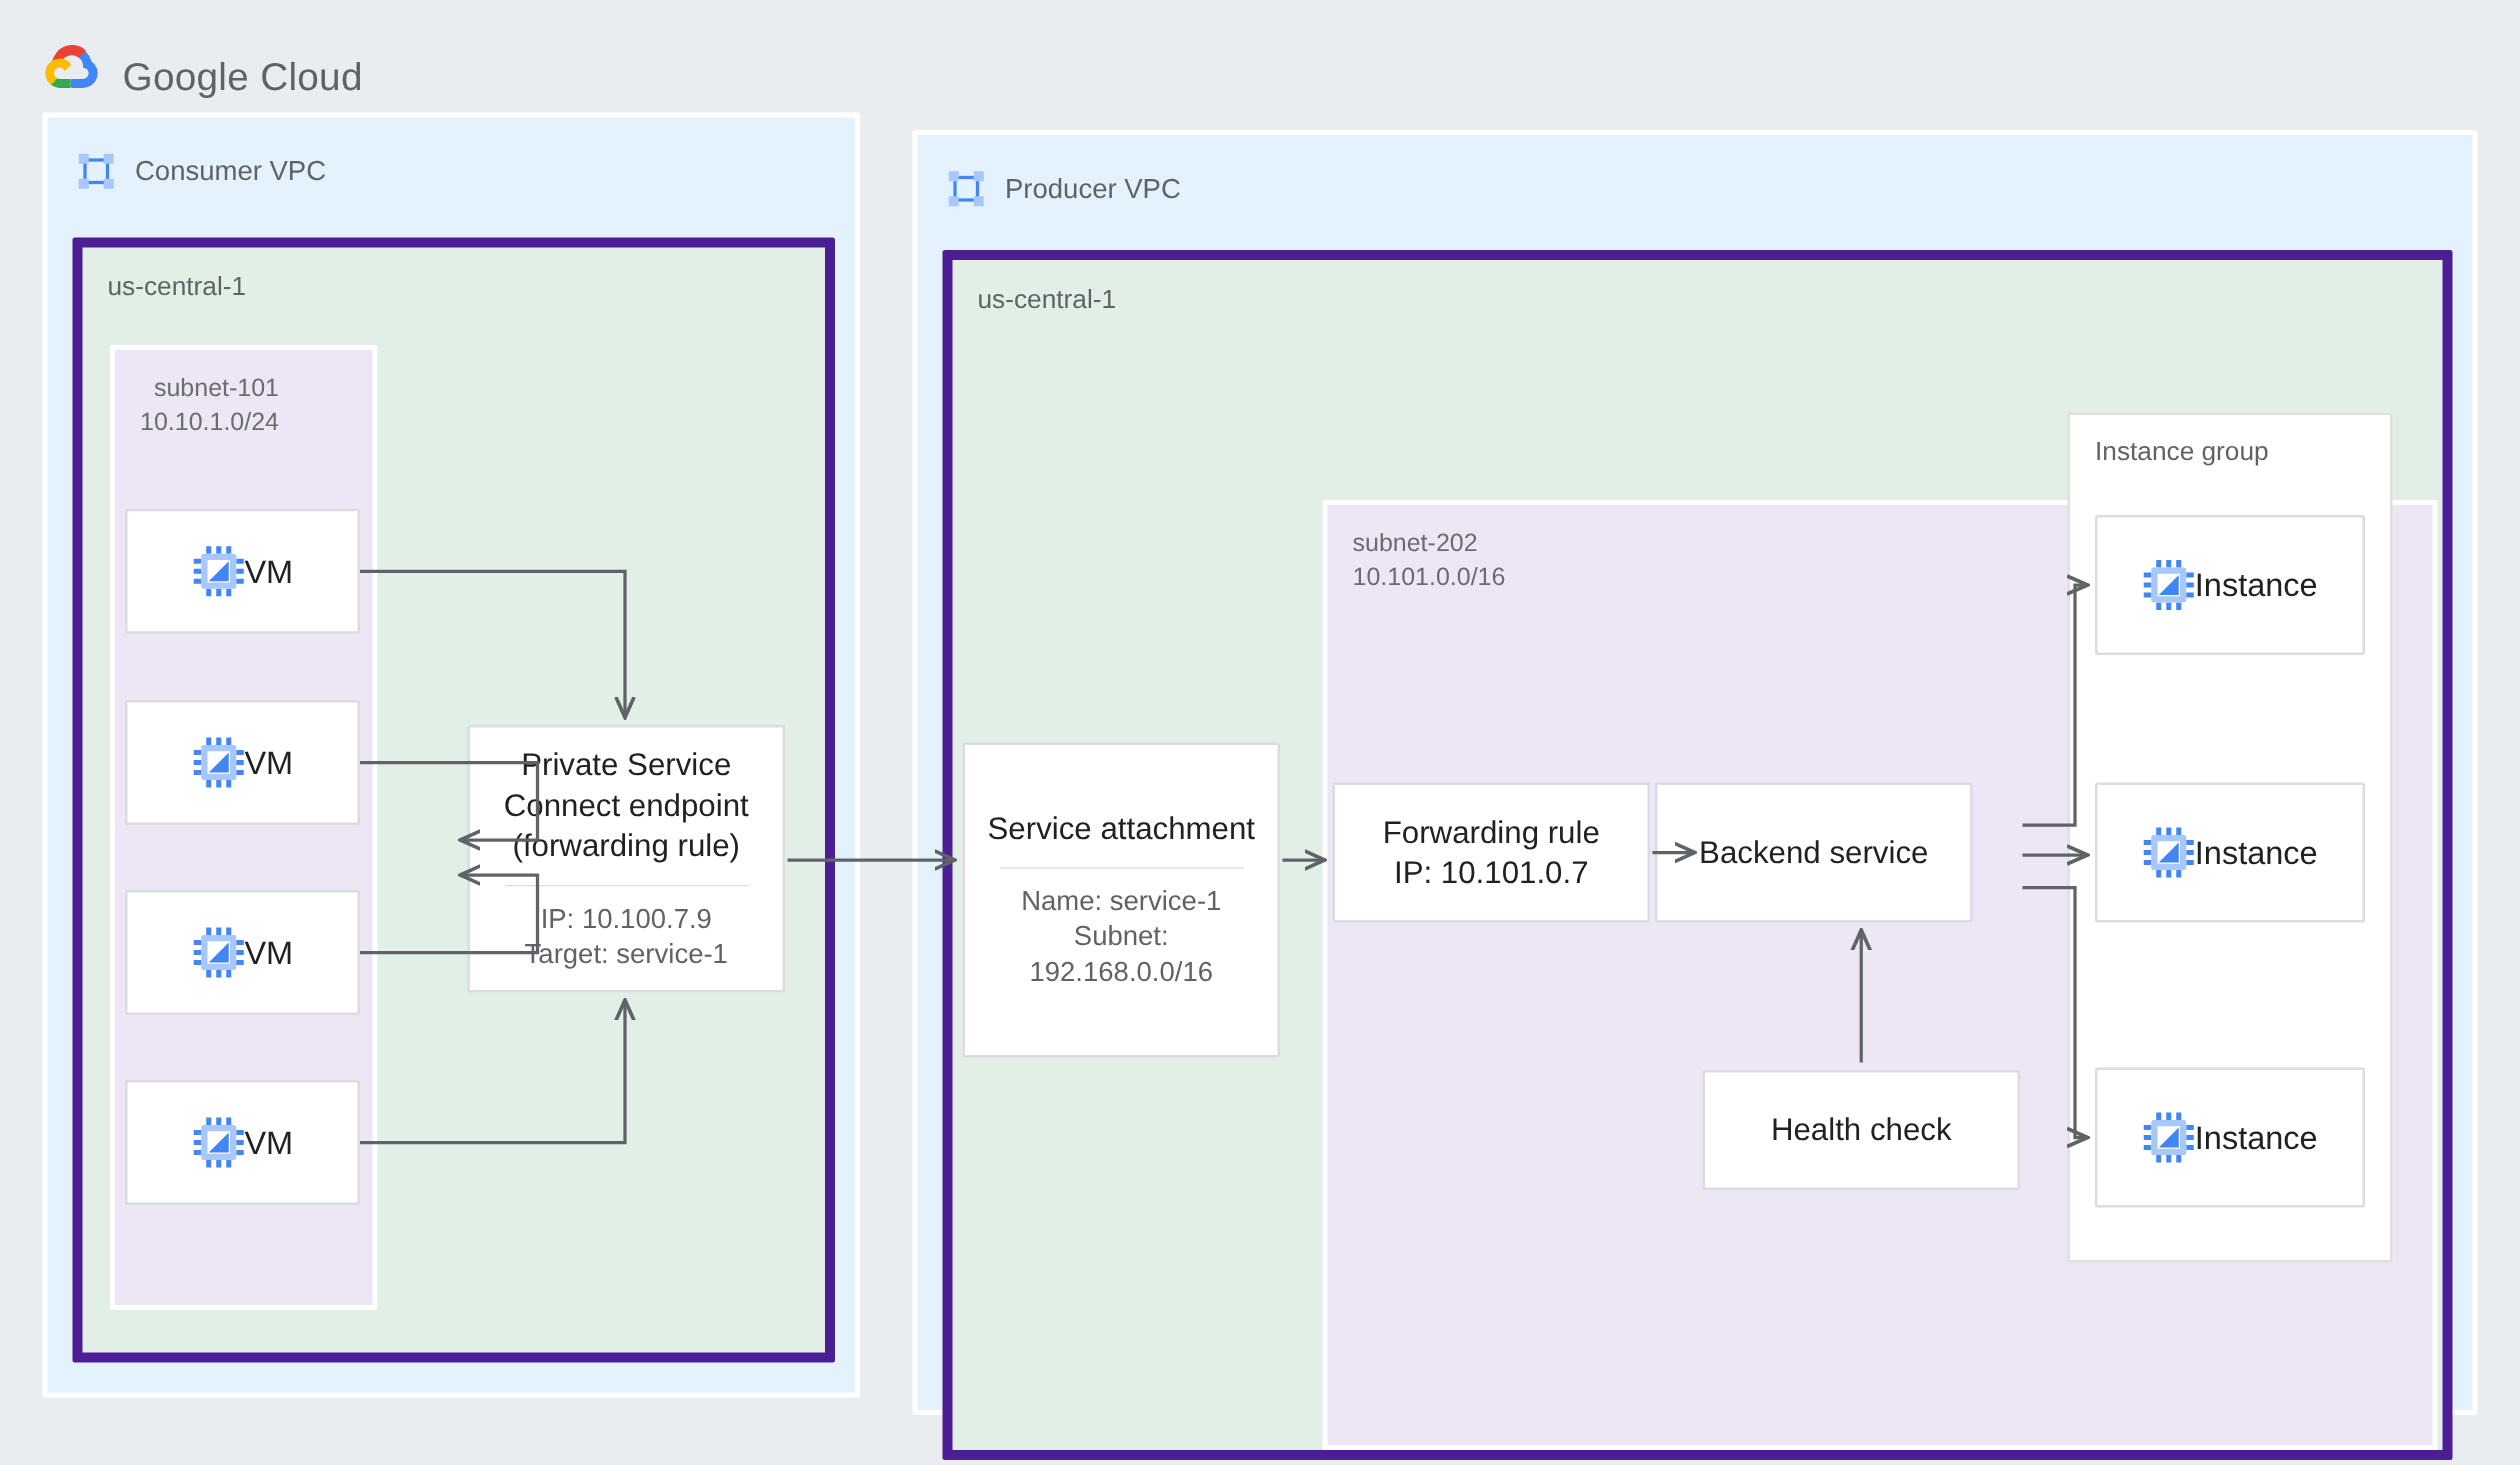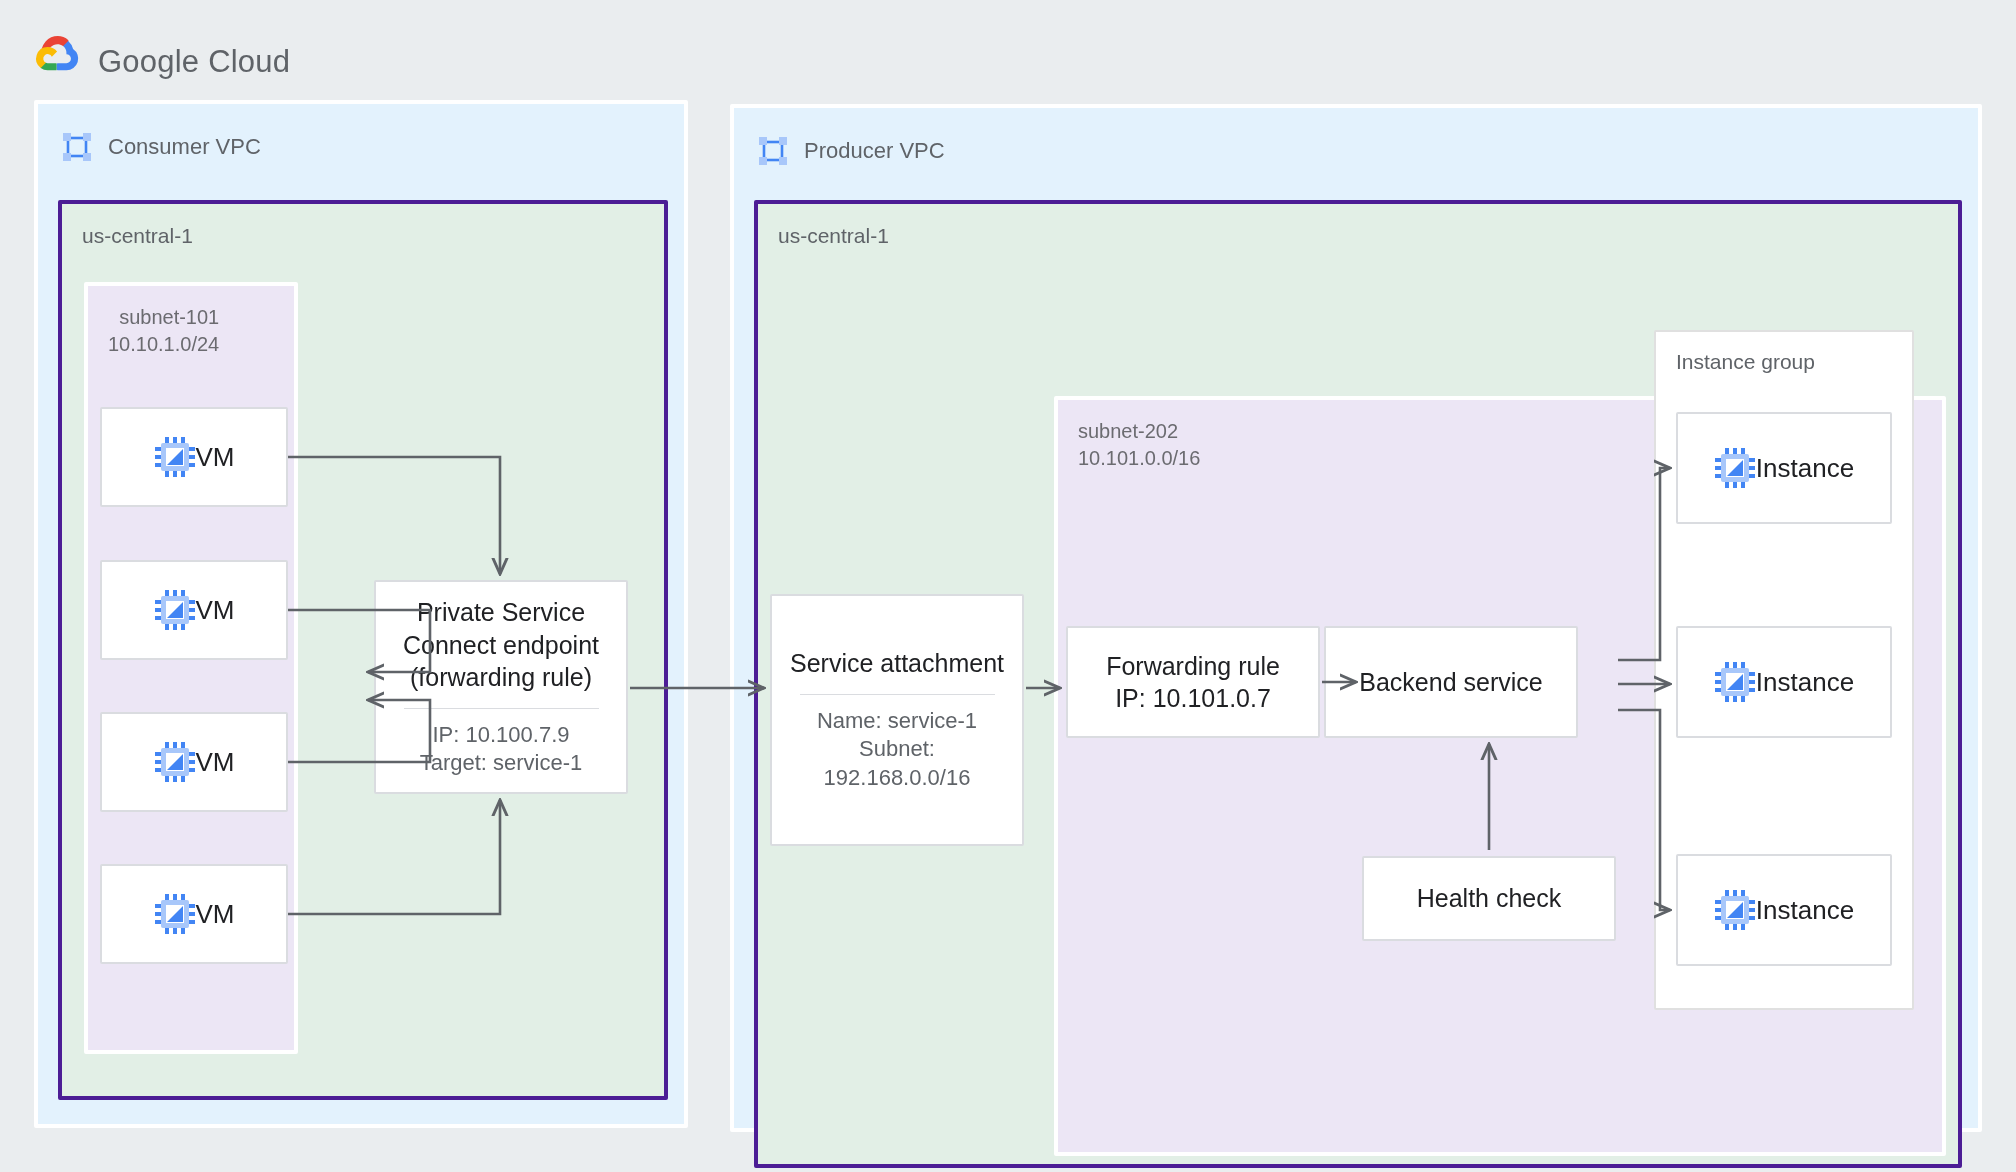--- a/index.html
+++ b/index.html
@@ -20,21 +20,21 @@
 
   
   .vpc {
     position: absolute; background: #e3f2fd; border: 4px solid #ffffff; border-radius: 2px;
   }
   .vpc-head { display: flex; align-items: center; gap: 14px; padding: 26px 0 0 22px; }
   .vpc-title { font-size: 22px; color: #5f6368; white-space: nowrap; }
   .vpc-icon { width: 34px; height: 34px; flex: 0 0 34px; }
 
   .region {
-    position: absolute; background: #e2efe6; border: 4px solid #4c1d95; border-radius: 2px; padding-left: 37px;
+    position: absolute; background: #e2efe6; border: 8px solid #4c1d95; border-radius: 2px; padding-left: 37px;
   }
   .region-label { position: absolute; left: 20px; top: 20px; font-size: 21px; color: #5f6368; white-space: nowrap; }
 
   .subnet {
     position: absolute; background: #ece6f5; border: 4px solid #ffffff; border-radius: 2px;
   }
   .subnet-label { position: absolute; left: 20px; top: 18px; font-size: 20px; color: #6b6b70; line-height: 1.33; white-space: nowrap; }
 
   .igroup {
     position: absolute; background: #ffffff; border: 2px solid #e0e0e0; border-radius: 2px;
@@ -66,21 +66,21 @@
       <svg viewBox="0 0 48 42" width="48" height="42">
         <path d="M30.6 12.3l3.6-3.6.24-1.52C27.87 1.2 17.5 1.86 11.6 8.5a18.9 18.9 0 0 0-4 7.55l1.3-.18 7.2-1.19.56-.57c3.2-3.52 8.6-4 12.3-1.01l1.64.2z" fill="#ea4335"></path>
         <path d="M39.1 15.94a16.2 16.2 0 0 0-4.9-7.9l-5.06 5.06a9 9 0 0 1 3.3 7.14v.9a4.5 4.5 0 0 1 0 9h-9l-.88.92v5.4l.88.85h9a11.7 11.7 0 0 0 6.66-21.37z" fill="#4285f4"></path>
         <path d="M13.6 37.3h8.96v-7.17h-8.96c-.58 0-1.14-.13-1.66-.37l-1.27.36-3.63 3.54-.32 1.22a11.6 11.6 0 0 0 6.88 2.42z" fill="#34a853"></path>
         <path d="M13.6 13.9A11.7 11.7 0 0 0 6.72 34.9l5.2-5.2a4.5 4.5 0 1 1 5.95-5.95l5.2-5.2a11.66 11.66 0 0 0-9.47-4.65z" fill="#fbbc05"></path>
       </svg>
     </span>
     <span class="brand-text"><span>Google</span><span class="b2">Cloud</span></span>
   </div>
 
-  <div class="vpc" style="left:34px; top:100px; width:654px; height:1028px;">
+  <div class="vpc" style="left:34px; top:90px; width:654px; height:1028px;">
     <div class="vpc-head">
       <span class="vpc-icon">
         <svg viewBox="0 0 34 34" width="34" height="34">
           <rect x="8" y="8" width="18" height="18" fill="none" stroke="#4285f4" stroke-width="2.6"></rect>
           <rect x="3" y="3" width="8" height="8" fill="#a8c7fa"></rect>
           <rect x="23" y="3" width="8" height="8" fill="#a8c7fa"></rect>
           <rect x="3" y="23" width="8" height="8" fill="#a8c7fa"></rect>
           <rect x="23" y="23" width="8" height="8" fill="#a8c7fa"></rect>
         </svg>
       </span>
@@ -259,21 +259,21 @@
     <div class="node-title">
       <span>Forwarding rule</span><br>
       <span>IP: 10.101.0.7</span>
     </div>
   </div>
 
   <div class="node" style="left:1324px; top:626px; width:254px; height:112px;">
     <div class="node-title">Backend service</div>
   </div>
 
-  <div class="node" style="left:1362px; top:856px; width:254px; height:85px;">
+  <div class="node" style="left:1362px; top:856px; width:254px; height:96px;">
     <div class="node-title">Health check</div>
   </div>
 
   <div class="node" style="left:1676px; top:412px; width:216px; height:112px;">
     <div class="node-row">
       <span class="chip-icon">
         <svg viewBox="0 0 42 42" width="42" height="42">
           <g fill="#4285f4">
             <rect x="11" y="1" width="4" height="6"></rect>
               <rect x="19" y="1" width="4" height="6"></rect>

